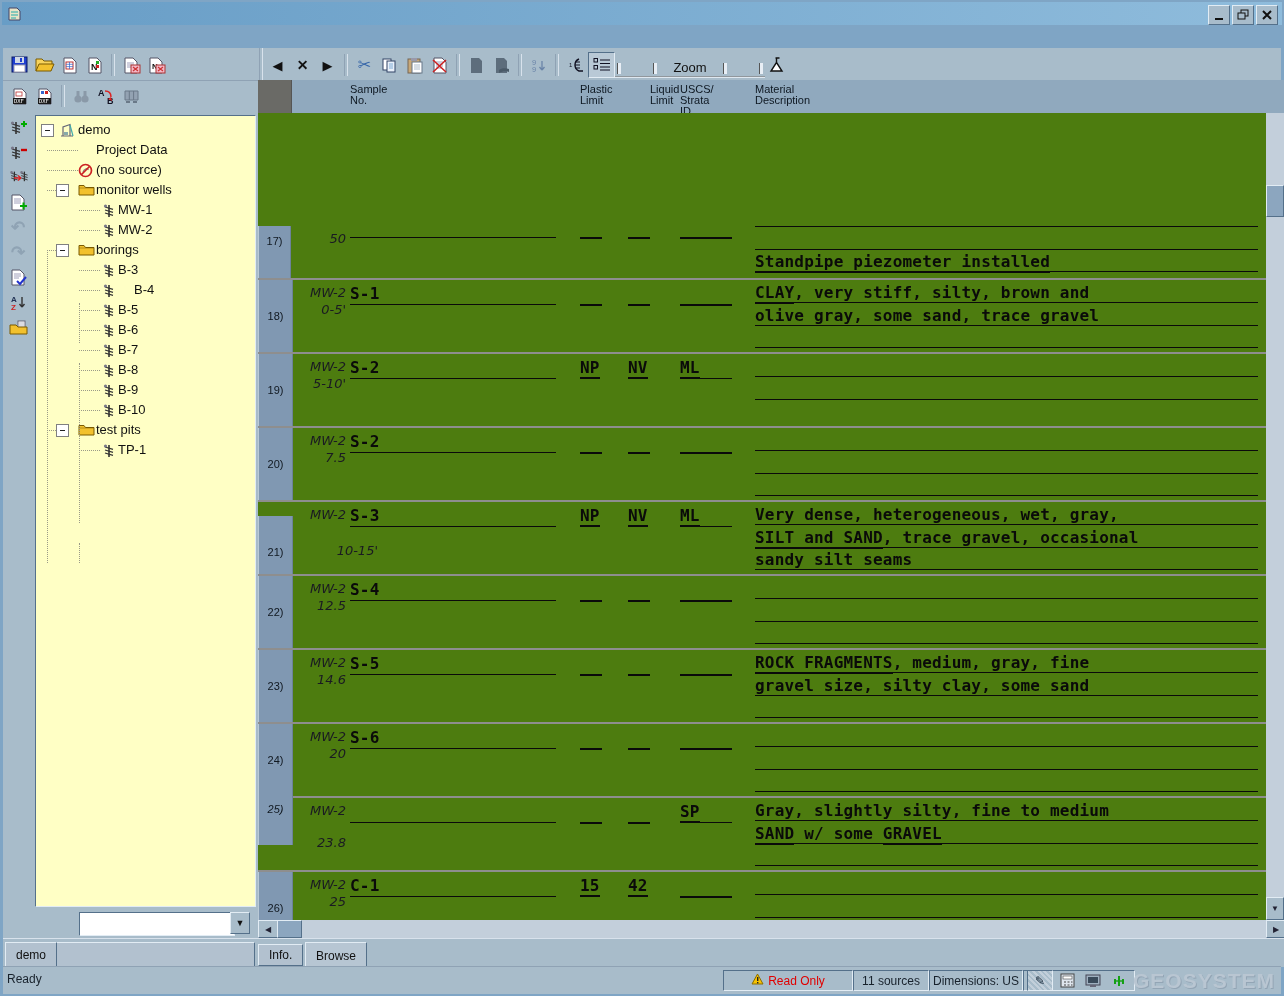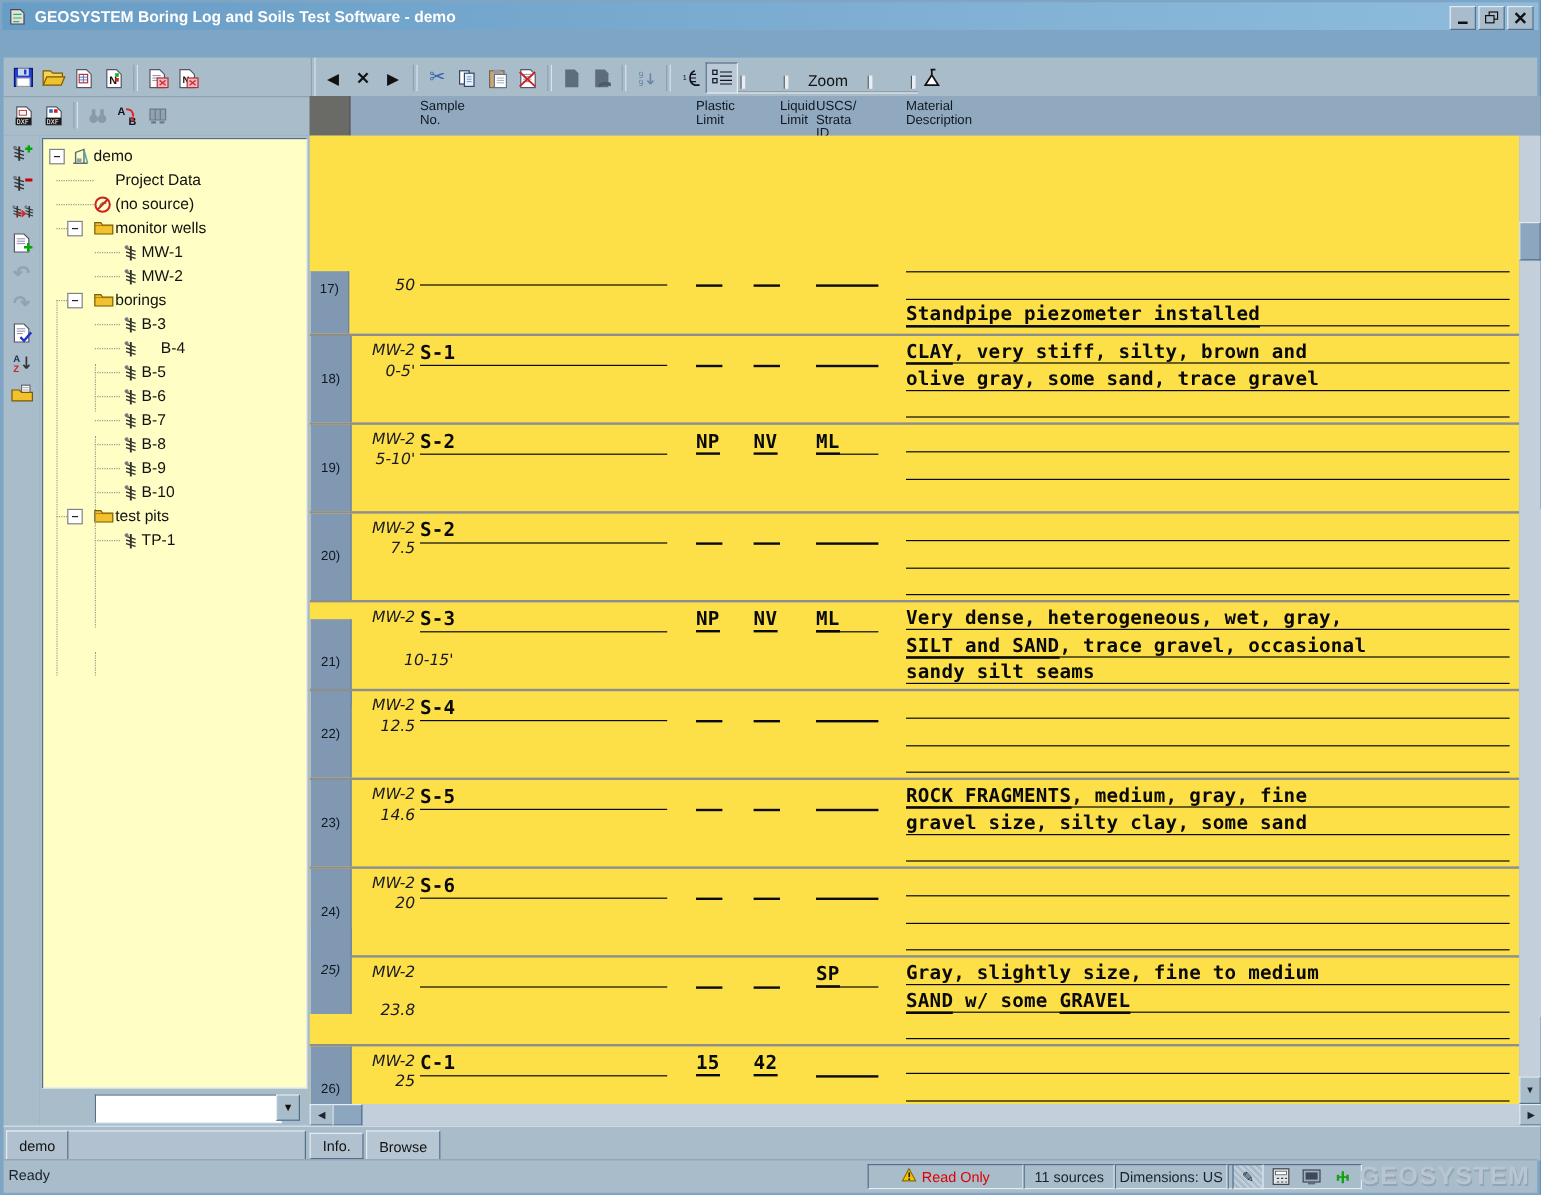--- a/index.html
+++ b/index.html
@@ -52,21 +52,21 @@
   .ticon{position:absolute;display:flex;align-items:center;}
   .tlabel{position:absolute;white-space:nowrap;}
   .dotline{position:absolute;border-left:1px dotted #9a9a88;width:0;}
   .dothin{position:absolute;border-top:1px dotted #9a9a88;height:0;}
   #combo{position:absolute;left:46px;top:799px;width:150px;height:20px;background:#fff;
          border:1px solid;border-color:#54708a #e2ecf4 #e2ecf4 #54708a;}
   #combobtn{position:absolute;left:197px;top:799px;width:18px;height:20px;background:#a8bcca;
             display:flex;align-items:center;justify-content:center;font-size:9px;color:#111;}
 
   
-  #grid{left:258px;top:113px;width:1008px;height:807px;background:#fde047;overflow:hidden;}
+  #grid{left:258px;top:113px;width:1008px;height:807px;background:#4d7c0f;overflow:hidden;}
   .rnum{position:absolute;left:0;width:33px;background:#8098b2;border-left:1px solid #b9c9d6;border-right:1px solid #6d829a;
         color:#101820;font-size:11px;display:flex;align-items:center;justify-content:center;}
   .lbl{position:absolute;left:34px;width:54px;text-align:right;font:italic 13px "DejaVu Sans",sans-serif;color:#1a1a22;white-space:nowrap;}
   .mono{position:absolute;font:bold 16px "DejaVu Sans Mono",monospace;letter-spacing:.2px;color:#0a0a0a;
         height:19px;line-height:19px;white-space:pre;}
   .useg{border-bottom:2px solid #0a0a0a;}
 
   
   #vscroll{left:1266px;top:113px;width:18px;height:807px;background:#c3cfdb;}
   #vthumb{position:absolute;left:0;top:72px;width:16px;height:30px;background:#8ca6bf;}
@@ -98,21 +98,20 @@
 
 <div id="win">
 
   <div id="titlebar" class="abs">
     <span class="ticon-app" style="margin-left:4px;display:flex;">
         <svg width="17" height="16">
           <path d="M3 2h8l3 3v9H3z" fill="#e8e4c8" stroke="#446"></path>
           <path d="M5 6h7M5 9h7M5 12h5" stroke="#2aa" stroke-width="1"></path>
         </svg>
       </span>
-    <span class="ttl">GEOSYSTEM Boring Log and Soils Test Software - demo</span>
     <span id="winbtns">
       <span class="winbtn raised">
           <svg width="12" height="12">
             <path d="M2 10h8" stroke="#111" stroke-width="2"></path>
           </svg>
         </span>
       <span class="winbtn raised">
           <svg width="12" height="12">
             <rect x="4" y="1" width="7" height="6" fill="none" stroke="#111"></rect>
             <rect x="1" y="4" width="7" height="6" fill="#a8bccb" stroke="#111"></rect>
@@ -777,21 +776,21 @@
         <div class="rnum" style="position: absolute; top: 660px; height: 72px; font-style: italic;">25)</div>
         <div class="lbl" style="position: absolute; top: 690px;">MW-2</div>
         <div class="lbl" style="position: absolute; top: 707px; margin-top: 15px;">23.8</div>
         <div style="position: absolute; left: 92px; top: 709px; width: 206px; height: 1px; background: rgb(10, 10, 10);"></div>
         <div style="position: absolute; left: 92px; top: 689px; width: 206px; height: 20px;"></div>
         <div style="position: absolute; left: 322px; top: 709px; width: 22px; height: 2px; background: rgb(10, 10, 10);"></div>
         <div style="position: absolute; left: 370px; top: 709px; width: 22px; height: 2px; background: rgb(10, 10, 10);"></div>
         <div style="position: absolute; left: 422px; top: 709px; width: 52px; height: 1px; background: rgb(10, 10, 10);"></div>
         <div class="mono" style="position: absolute; left: 422px; top: 689px;"><span class="useg">SP</span></div>
         <div style="position: absolute; left: 497px; top: 707px; width: 503px; height: 1px; background: rgb(10, 10, 10);"></div>
-        <div class="mono" style="position: absolute; left: 497px; top: 688px; width: 503px;"><span class="">Gray, slightly size, fine to medium</span></div>
+        <div class="mono" style="position: absolute; left: 497px; top: 688px; width: 503px;"><span class="">Gray, slightly silty, fine to medium</span></div>
         <div style="position: absolute; left: 497px; top: 730px; width: 503px; height: 1px; background: rgb(10, 10, 10);"></div>
         <div class="mono" style="position: absolute; left: 497px; top: 711px; width: 503px;"><span class="useg">SAND</span><span class=""> w/ some </span><span class="useg">GRAVEL</span></div>
         <div style="position: absolute; left: 497px; top: 752px; width: 503px; height: 1px; background: rgb(10, 10, 10);"></div>
         <div class="mono" style="position: absolute; left: 497px; top: 733px; width: 503px;"></div>
         <div style="position: absolute; left: 0px; top: 757px; width: 1008px; height: 2px; background: rgb(142, 142, 142);"></div>
         <div class="rnum" style="position: absolute; top: 759px; height: 72px;">26)</div>
         <div class="lbl" style="position: absolute; top: 764px;">MW-2</div>
         <div class="lbl" style="position: absolute; top: 781px;">25</div>
         <div style="position: absolute; left: 92px; top: 783px; width: 206px; height: 1px; background: rgb(10, 10, 10);"></div>
         <div class="mono" style="position: absolute; left: 92px; top: 763px;">C-1</div>

